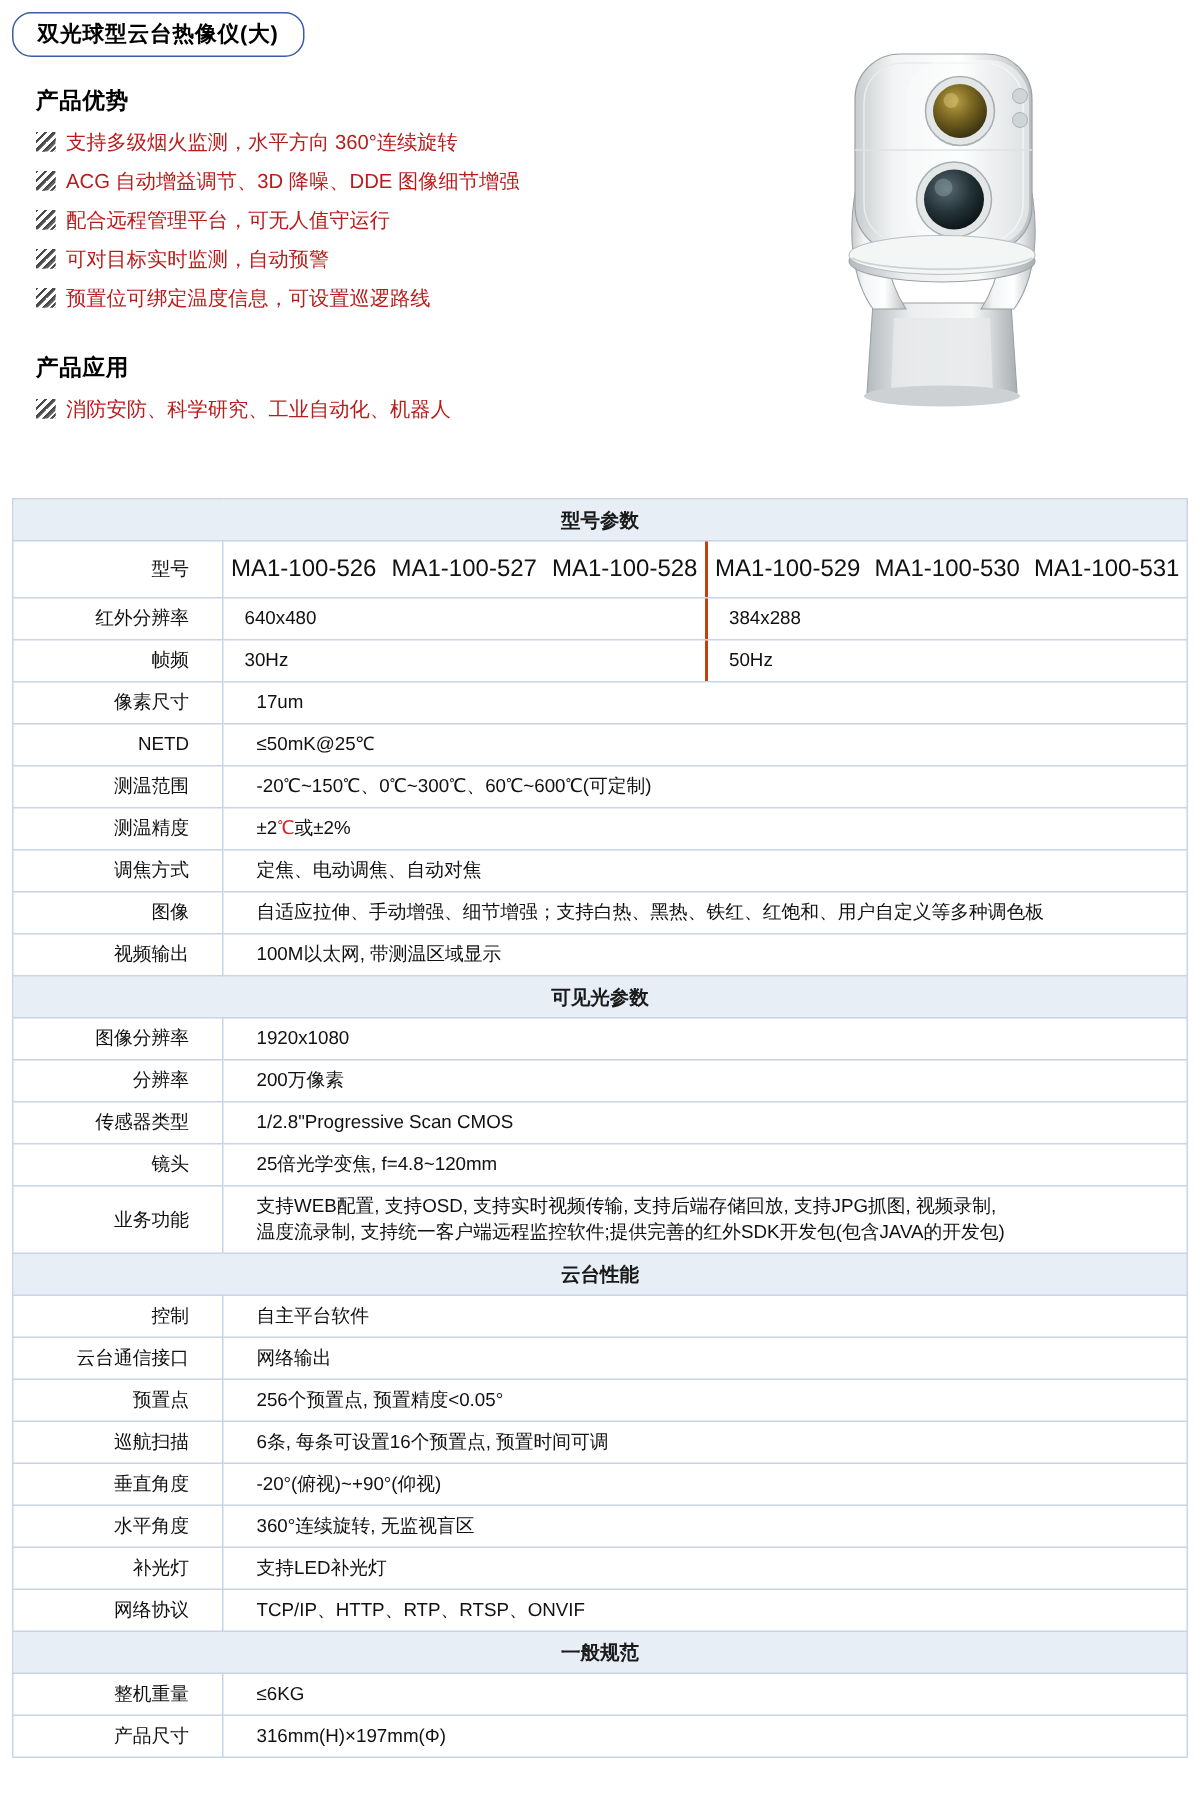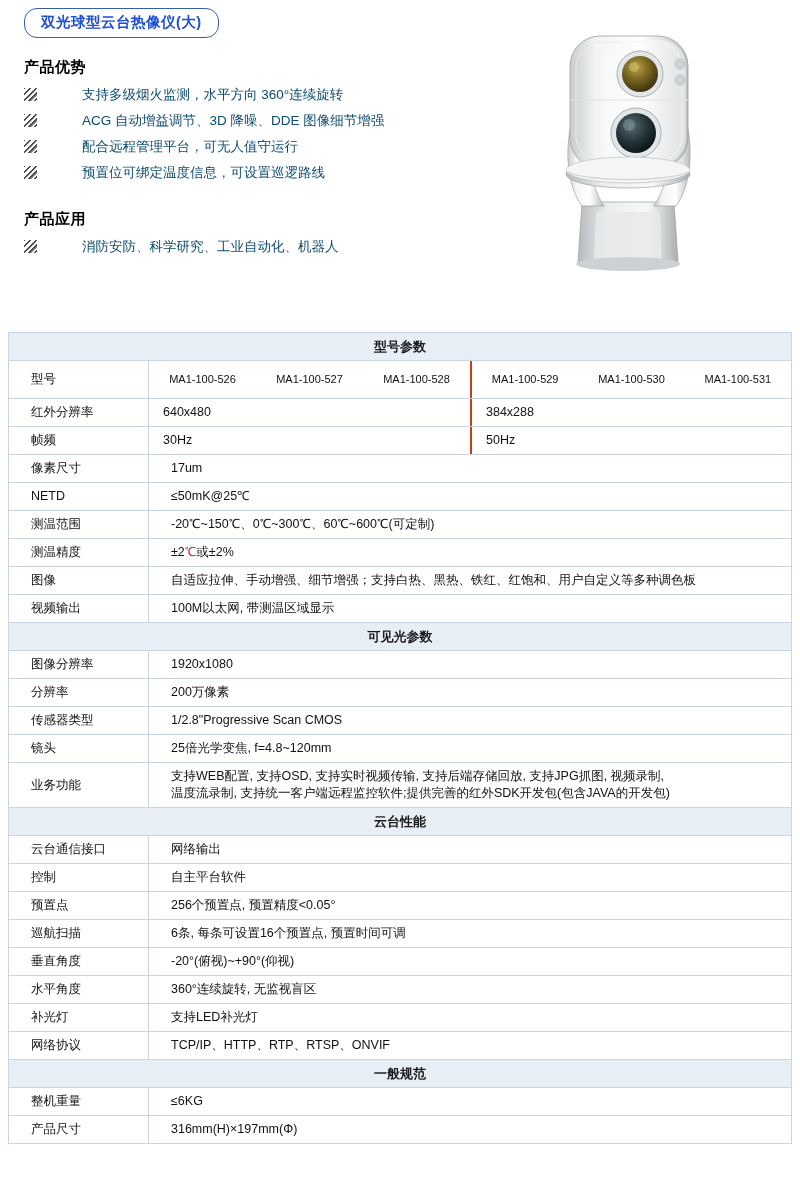--- a/index.html
+++ b/index.html
@@ -7,43 +7,42 @@
     margin: 0; padding: 0;
     width: 800px; height: 1200px;
     background: #ffffff;
     font-family: "Liberation Sans", sans-serif;
     color: #1a1a1a;
   }
   .page { position: relative; width: 800px; height: 1200px; overflow: hidden; }
 
   
   .title-pill {
-    position: absolute; left: 24px; top: 8px;
+    position: absolute; left: 8px; top: 8px;
     border: 1px solid #3b5ca8;
     border-radius: 13px;
     padding: 4px 16px 5px 16px;
     font-size: 14.5px;
-    color: #1d4ed8;
+    color: #000000;
     font-weight: bold;
     letter-spacing: 0.5px;
     background: #fff;
   }
 
   
   .left-col { position: absolute; left: 24px; top: 58px; width: 520px; }
   .sec-head {
     font-size: 15px; font-weight: bold; color: #000;
     margin: 0 0 7px 0; letter-spacing: .5px;
   }
   .sec-head.second { margin-top: 26px; }
   .bullet-row {
     display: flex; align-items: flex-start;
-    font-size: 13.5px; line-height: 22px; color: #0c4a6e;
+    font-size: 13.5px; line-height: 22px; color: #b91c1c;
     margin-bottom: 4px;
-    gap: 38px;
   }
   .bullet-mark {
     width: 13px; height: 13px; margin-top: 4px; margin-right: 7px;
     flex: 0 0 auto;
     background:
       linear-gradient(135deg, transparent 45%, #555 45%, #555 55%, transparent 55%),
       linear-gradient(135deg, transparent 45%, #555 45%, #555 55%, transparent 55%);
     background-size: 6.5px 6.5px;
     background-position: 0 0, 0 0;
     border: 0;
@@ -69,35 +68,35 @@
   table.spec td {
     border: 1px solid #c9d4e4;
     font-size: 12.5px;
     color: #111;
     padding: 5px 22px;
     line-height: 17px;
     vertical-align: middle;
     height: 26px;
   }
   td.label {
-    width: 140px; text-align: left; background: #fff; color: #111;
+    width: 140px; text-align: right; background: #fff; color: #111;
   }
   td.val { padding-left: 14px; }
   tr.section td {
     background: #e8eef6;
     text-align: center;
     font-weight: bold;
     font-size: 13px;
     color: #1a1a1a;
     height: 27px;
   }
   .red { color: #d12c2c; }
   .models { display: flex; width: 100%; }
   .models .m {
-    flex: 1; text-align: center; font-size: 11px; padding: 5px 2px;
+    flex: 1; text-align: center; font-size: 16px; padding: 5px 2px;
   }
   .split { display: flex; width: 100%; }
   .split .a { flex: 0 0 50%; padding-left: 14px; }
   .split .b { flex: 0 0 50%; padding-left: 14px; border-left: 2px solid #c2410c; }
   .split-host { padding: 0 !important; }
   .split .a, .split .b { padding-top: 5px; padding-bottom: 5px; line-height: 17px; }
   .two-line { line-height: 19px; }
 </style>
 </head>
 <body>
@@ -113,20 +112,24 @@
       <span class="bullet-mark"></span>
       <span class="bullet-text">支持多级烟火监测，水平方向 360°连续旋转</span>
     </div>
     <div class="bullet-row">
       <span class="bullet-mark"></span>
       <span class="bullet-text">ACG 自动增益调节、3D 降噪、DDE 图像细节增强</span>
     </div>
     <div class="bullet-row">
       <span class="bullet-mark"></span>
       <span class="bullet-text">配合远程管理平台，可无人值守运行</span>
+    </div>
+    <div class="bullet-row">
+      <span class="bullet-mark"></span>
+      <span class="bullet-text">可对目标实时监测，自动预警</span>
     </div>
     <div class="bullet-row">
       <span class="bullet-mark"></span>
       <span class="bullet-text">预置位可绑定温度信息，可设置巡逻路线</span>
     </div>
 
     <div class="sec-head second">产品应用</div>
     <div class="bullet-row">
       <span class="bullet-mark"></span>
       <span class="bullet-text">消防安防、科学研究、工业自动化、机器人</span>
@@ -258,20 +261,24 @@
         </tr>
         <tr>
           <td class="label">测温范围</td>
           <td class="val">-20℃~150℃、0℃~300℃、60℃~600℃(可定制)</td>
         </tr>
         <tr>
           <td class="label">测温精度</td>
           <td class="val"><span class="accuracy">±2<span class="red">℃</span>或±2%</span></td>
         </tr>
         <tr>
+          <td class="label">调焦方式</td>
+          <td class="val">定焦、电动调焦、自动对焦</td>
+        </tr>
+        <tr>
           <td class="label">图像</td>
           <td class="val">自适应拉伸、手动增强、细节增强；支持白热、黑热、铁红、红饱和、用户自定义等多种调色板</td>
         </tr>
         <tr>
           <td class="label">视频输出</td>
           <td class="val">100M以太网, 带测温区域显示</td>
         </tr>
 
         <tr class="section">
           <td colspan="2">可见光参数</td>
@@ -295,26 +302,26 @@
         <tr>
           <td class="label">业务功能</td>
           <td class="val two-line" style="white-space:pre-line">支持WEB配置, 支持OSD, 支持实时视频传输, 支持后端存储回放, 支持JPG抓图, 视频录制,
 温度流录制, 支持统一客户端远程监控软件;提供完善的红外SDK开发包(包含JAVA的开发包)</td>
         </tr>
 
         <tr class="section">
           <td colspan="2">云台性能</td>
         </tr>
         <tr>
+          <td class="label">控制</td>
+          <td class="val">自主平台软件</td>
+        </tr>
+        <tr>
           <td class="label">云台通信接口</td>
           <td class="val">网络输出</td>
-        </tr>
-        <tr>
-          <td class="label">控制</td>
-          <td class="val">自主平台软件</td>
         </tr>
         <tr>
           <td class="label">预置点</td>
           <td class="val">256个预置点, 预置精度&lt;0.05°</td>
         </tr>
         <tr>
           <td class="label">巡航扫描</td>
           <td class="val">6条, 每条可设置16个预置点, 预置时间可调</td>
         </tr>
         <tr>

